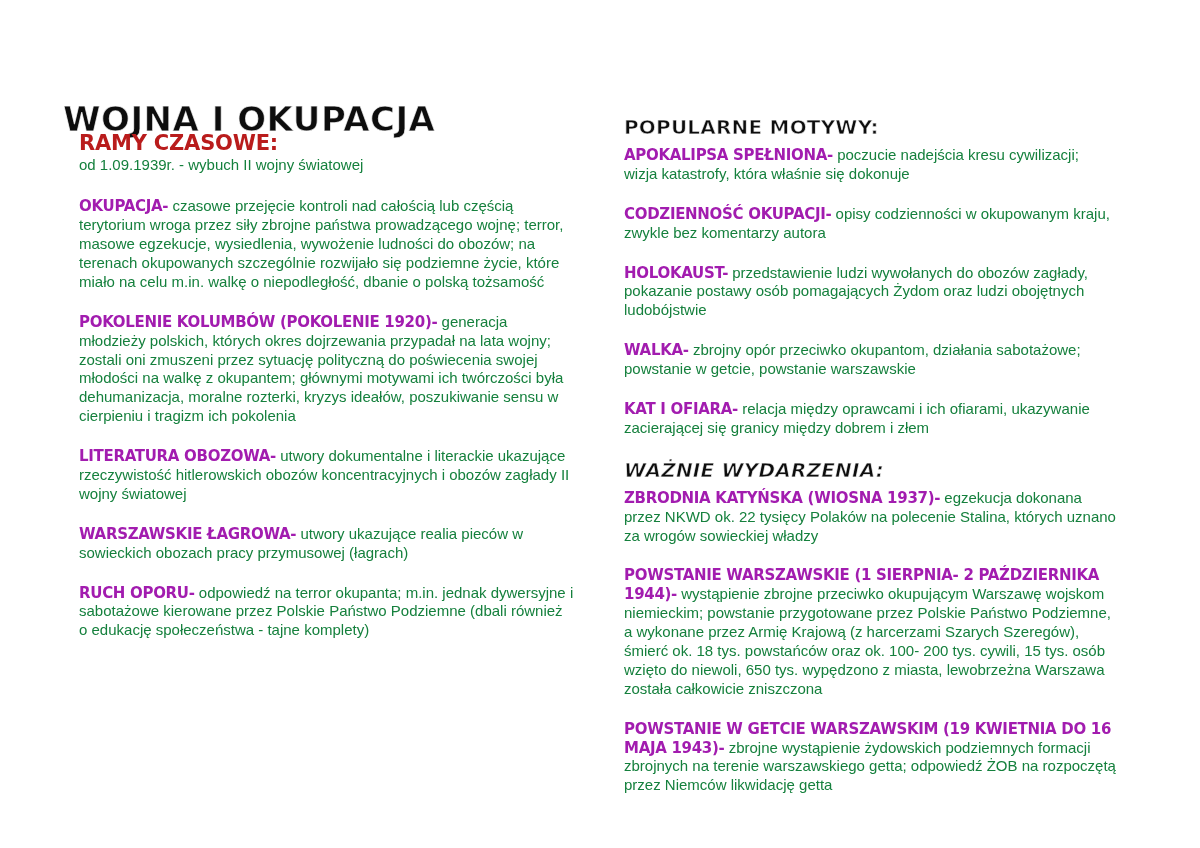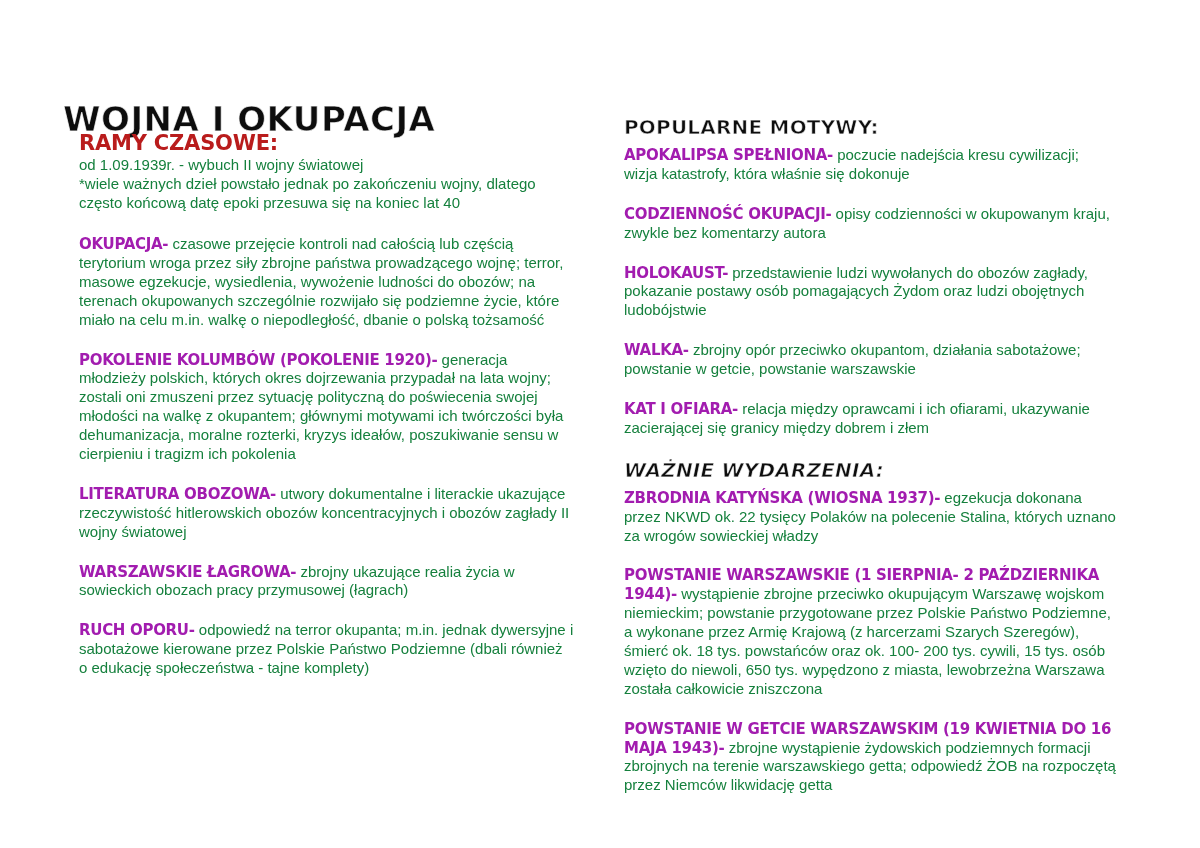--- a/index.html
+++ b/index.html
@@ -88,31 +88,30 @@
 
 <div class="page">
 
   <h1 class="display page-title" data-text="WOJNA I OKUPACJA">WOJNA I OKUPACJA</h1>
 
   <div class="col col-left">
 
     <div class="ramy-block">
       <div class="sub-header">RAMY CZASOWE:</div>
       <p class="line def">od 1.09.1939r. - wybuch II wojny światowej</p>
-      <p class="line def">*wiele ważnych dzieł powstało jednak po zakończeniu wojny, dlatego często końcową datę epoki przesuwa się na koniec lat 40</p>
     </div>
 
     <p class="entry"><b class="term">OKUPACJA-</b> <span class="def">czasowe przejęcie kontroli nad całością lub częścią terytorium wroga przez siły zbrojne państwa prowadzącego wojnę; terror, masowe egzekucje, wysiedlenia, wywożenie ludności do obozów; na terenach okupowanych szczególnie rozwijało się podziemne życie, które miało na celu m.in. walkę o niepodległość, dbanie o polską tożsamość</span></p>
 
 
     <p class="entry"><b class="term">POKOLENIE KOLUMBÓW (POKOLENIE 1920)-</b> <span class="def">generacja młodzieży polskich, których okres dojrzewania przypadał na lata wojny; zostali oni zmuszeni przez sytuację polityczną do poświecenia swojej młodości na walkę z okupantem; głównymi motywami ich twórczości była dehumanizacja, moralne rozterki, kryzys ideałów, poszukiwanie sensu w cierpieniu i tragizm ich pokolenia</span></p>
 
     <p class="entry"><b class="term">LITERATURA OBOZOWA-</b> <span class="def">utwory dokumentalne i literackie ukazujące rzeczywistość hitlerowskich obozów koncentracyjnych i obozów zagłady II wojny światowej</span></p>
 
-    <p class="entry"><b class="term">WARSZAWSKIE ŁAGROWA-</b> <span class="def">zbrojny ukazujące realia życia w sowieckich obozach pracy przymusowej (łagrach)</span></p>
+    <p class="entry"><b class="term">WARSZAWSKIE ŁAGROWA-</b> <span class="def">utwory ukazujące realia pieców w sowieckich obozach pracy przymusowej (łagrach)</span></p>
 
     <p class="entry"><b class="term">RUCH OPORU-</b> <span class="def">odpowiedź na terror okupanta; m.in. jednak dywersyjne i sabotażowe kierowane przez Polskie Państwo Podziemne (dbali również o edukację społeczeństwa - tajne komplety)</span></p>
 
   </div>
 
   <div class="col col-right">
 
     <div class="header-row">
       <span class="display section-header" data-text="POPULARNE MOTYWY:">POPULARNE MOTYWY:</span>
     </div>

